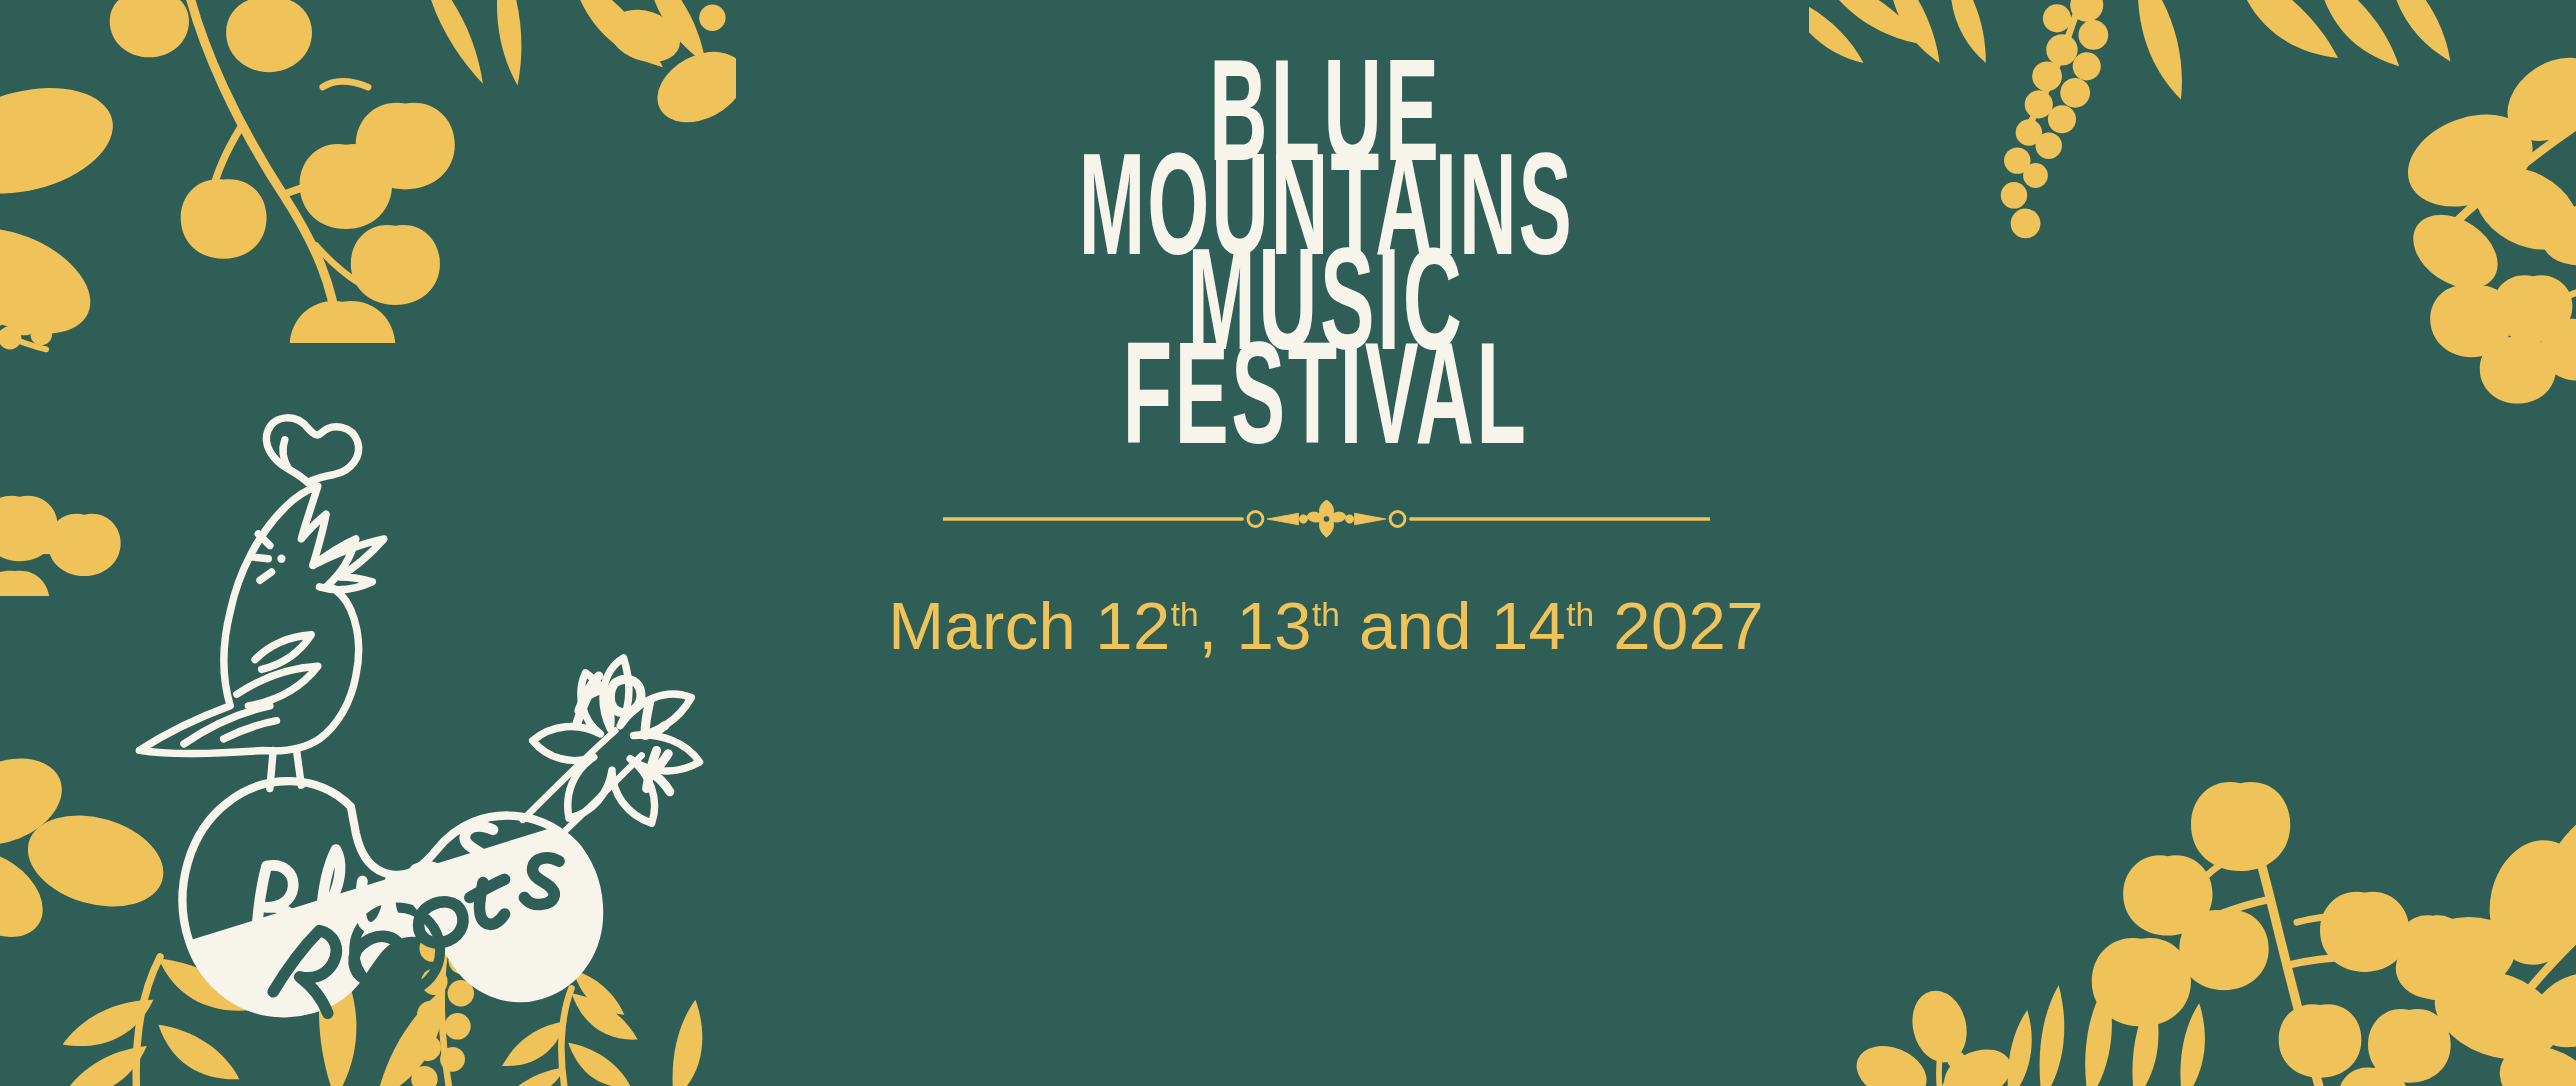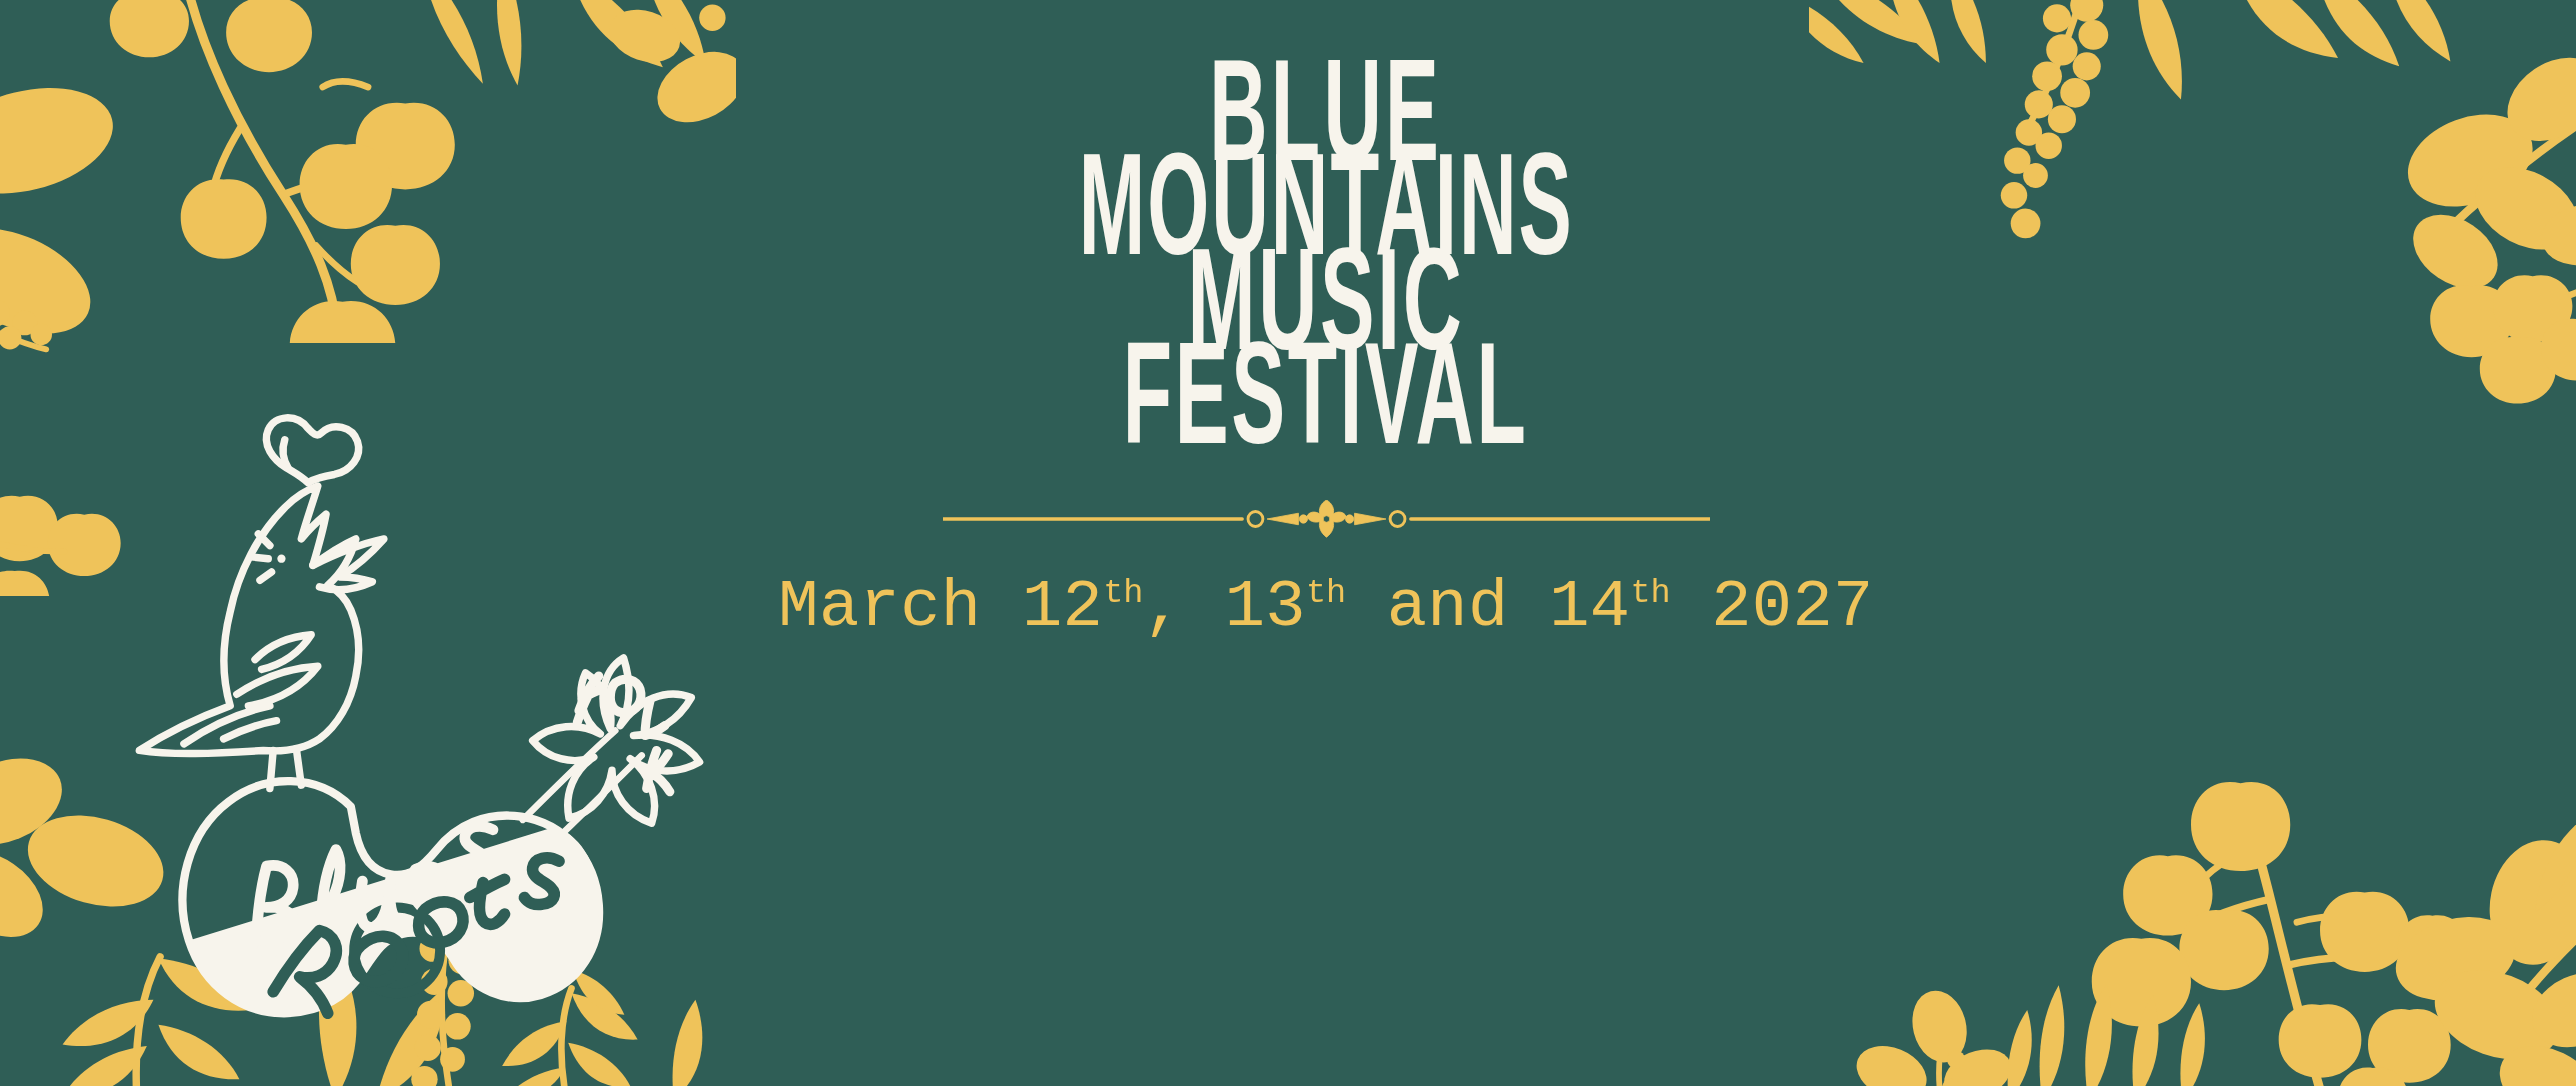--- a/index.html
+++ b/index.html
@@ -60,23 +60,23 @@
 
   
   .divider{
     margin-top:79px;
     width:767px; height:38px;
     display:block;
   }
 
   
   .dates{
-    margin-top:31px;
+    margin-top:49px;
     color:#EFC35A;
-    font-family:Liberation Mono, monospace;
+    font-family:Liberation Sans, sans-serif;
     font-size:67px;
     letter-spacing:0.4px;
     white-space:nowrap;
   }
   .dates sup{
     font-size:0.50em;
     vertical-align:super;
     line-height:0;
     letter-spacing:0;
   }

